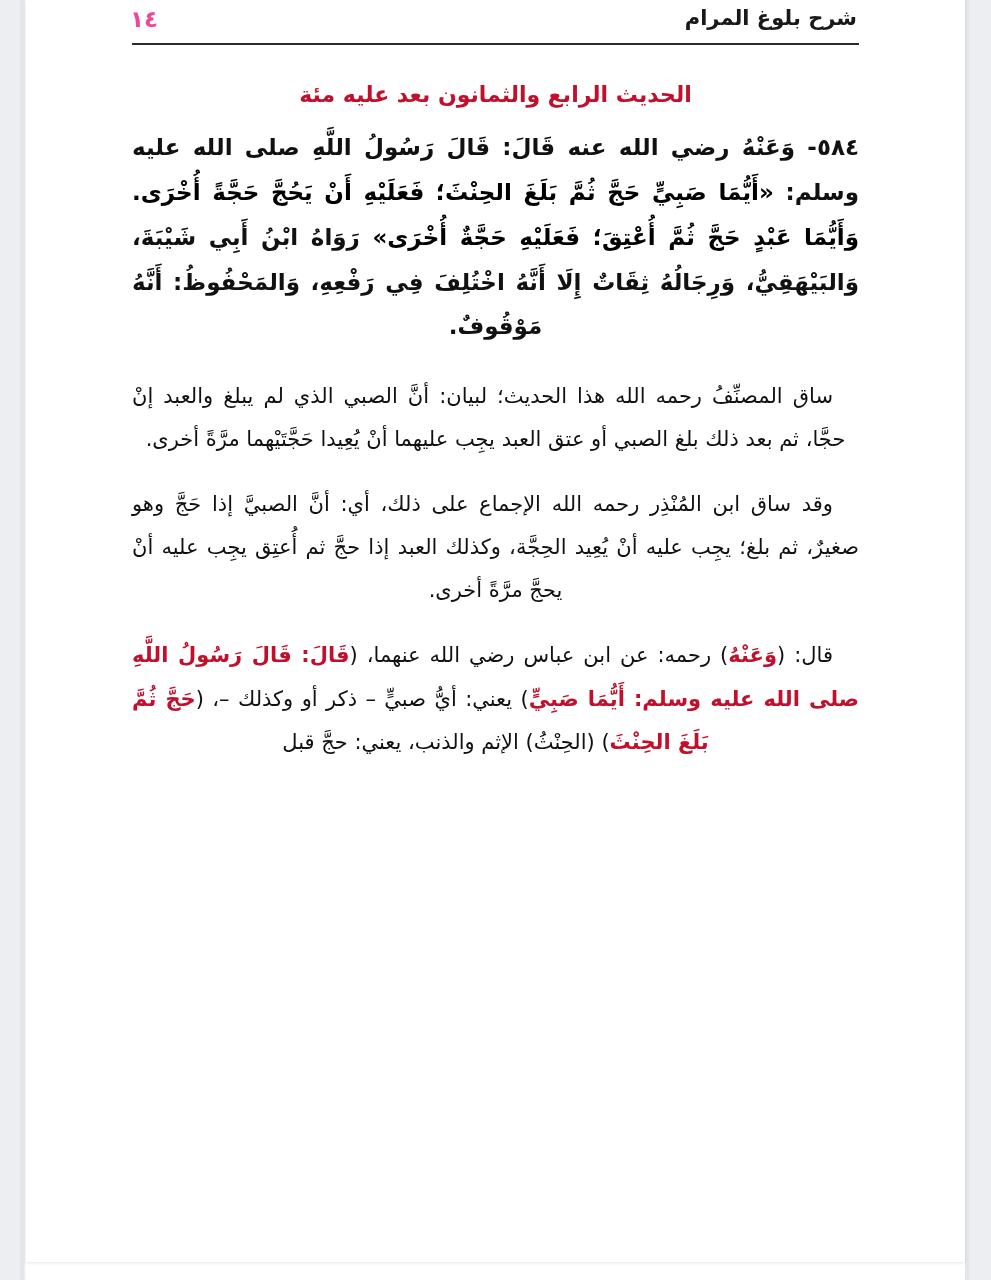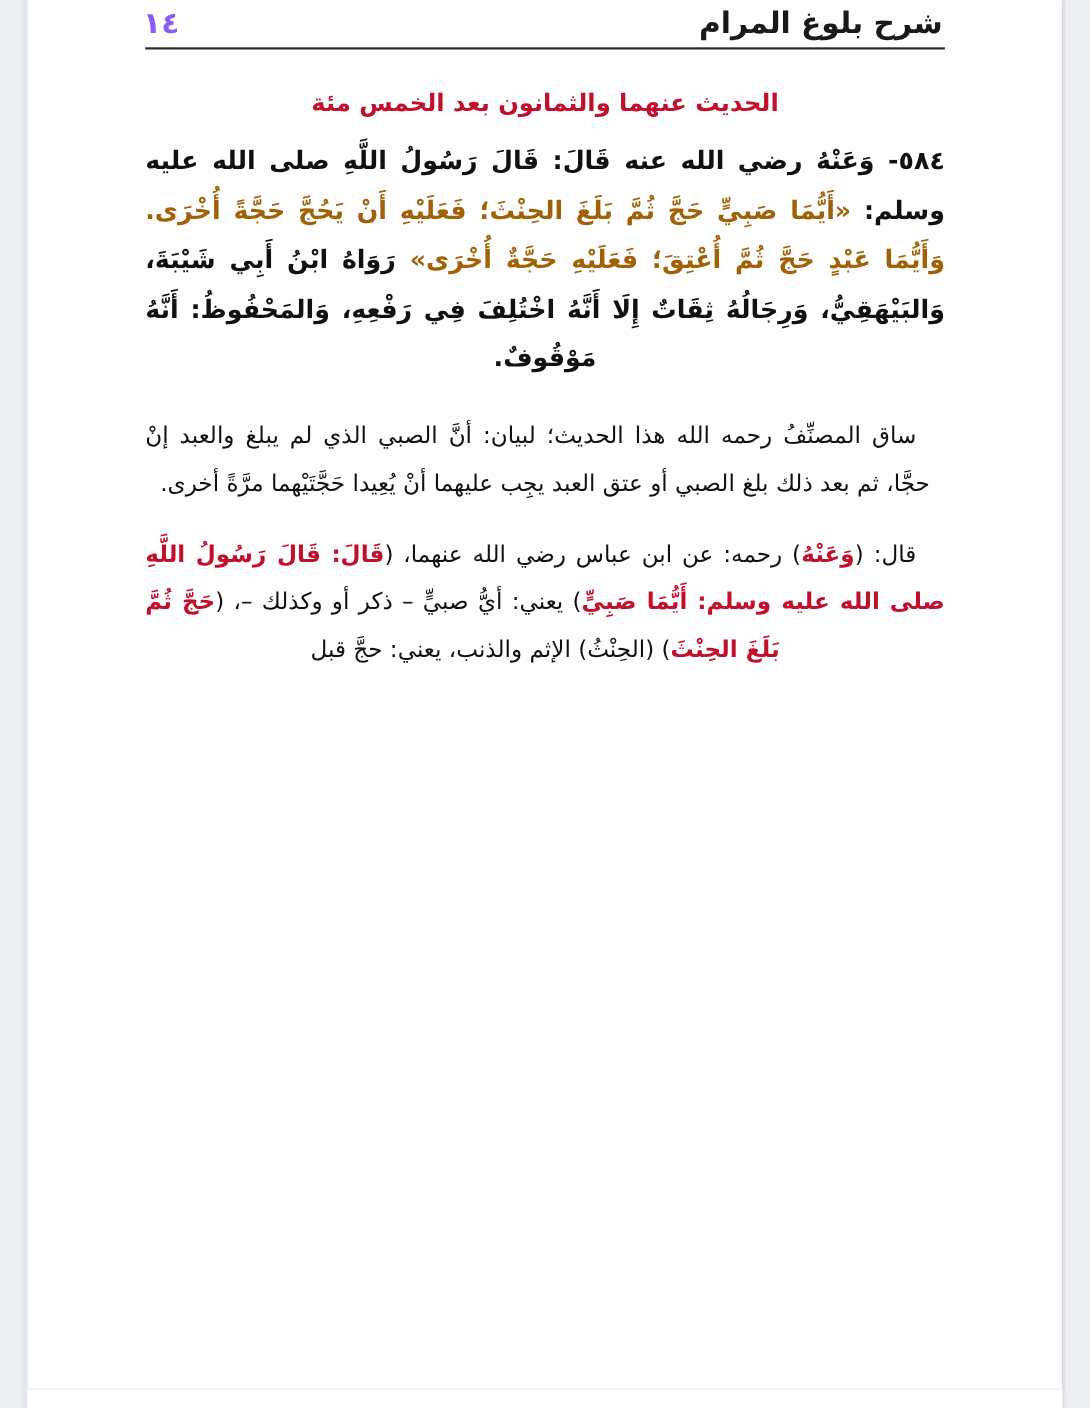--- a/index.html
+++ b/index.html
@@ -47,31 +47,31 @@
     height: 54px;
     padding: 0 108px 0 104px;
     box-sizing: border-box;
     direction: rtl;
     display: flex;
     align-items: flex-start;
     justify-content: space-between;
   }
   .header-title {
     font-family: "DejaVu Sans", sans-serif;
-    font-size: 27px;
+    font-size: 21px;
     font-weight: bold;
     color: #191919;
     letter-spacing: -0.3px;
     line-height: 1.2;
   }
   .header-pageno {
     font-family: "DejaVu Sans", sans-serif;
-    font-size: 27px;
+    font-size: 23px;
     font-weight: bold;
-    color: #8b5cf6;
+    color: #ec4899;
     line-height: 1.2;
   }
   .header-rule {
     position: absolute;
     top: 43px;
     right: 106px;
     left: 106px;
     height: 2px;
     background: #2b2b2b;
   }
@@ -101,21 +101,21 @@
     font-size: 23px;
     line-height: 1.95;
     color: #111111;
     text-align: justify;
     text-align-last: center;
     margin-bottom: 6px;
     font-family: "DejaVu Sans", sans-serif;
     font-weight: bold;
   }
   .hadith-block .q {
-    color: #a16207;
+    color: #000000;
   }
 
   .para {
     font-size: 21px;
     line-height: 2.05;
     color: #111111;
     text-align: justify;
     text-align-last: center;
     margin: 26px 0 0 0;
     font-family: "DejaVu Sans", sans-serif;
@@ -131,30 +131,33 @@
   <div class="page">
 
     <div class="page-header">
       <div class="header-title">شرح بلوغ المرام</div>
       <div class="header-pageno">١٤</div>
     </div>
     <div class="header-rule"></div>
 
     <div class="content">
 
-      <div class="hadith-title">الحديث عنهما والثمانون بعد الخمس مئة</div>
+      <div class="hadith-title">الحديث الرابع والثمانون بعد عليه مئة</div>
 
       <div class="hadith-block">
         <span>٥٨٤- وَعَنْهُ رضي الله عنه قَالَ: قَالَ رَسُولُ اللَّهِ صلى الله عليه وسلم: </span><span class="q">«أَيُّمَا صَبِيٍّ حَجَّ ثُمَّ بَلَغَ الحِنْثَ؛ فَعَلَيْهِ أَنْ يَحُجَّ حَجَّةً أُخْرَى. وَأَيُّمَا عَبْدٍ حَجَّ ثُمَّ أُعْتِقَ؛ فَعَلَيْهِ حَجَّةٌ أُخْرَى»</span><span> رَوَاهُ ابْنُ أَبِي شَيْبَةَ، وَالبَيْهَقِيُّ، وَرِجَالُهُ ثِقَاتٌ إِلَا أَنَّهُ اخْتُلِفَ فِي رَفْعِهِ، وَالمَحْفُوظُ: أَنَّهُ مَوْقُوفٌ.</span>
       </div>
 
       <div class="para">
         <span class="indent"></span><span>ساق المصنِّفُ رحمه الله هذا الحديث؛ لبيان: أنَّ الصبي الذي لم يبلغ والعبد إنْ حجَّا، ثم بعد ذلك بلغ الصبي أو عتق العبد يجِب عليهما أنْ يُعِيدا حَجَّتَيْهما مرَّةً أخرى.</span>
       </div>
 
+      <div class="para tight">
+        <span class="indent"></span><span>وقد ساق ابن المُنْذِر رحمه الله الإجماع على ذلك، أي: أنَّ الصبيَّ إذا حَجَّ وهو صغيرٌ، ثم بلغ؛ يجِب عليه أنْ يُعِيد الحِجَّة، وكذلك العبد إذا حجَّ ثم أُعتِق يجِب عليه أنْ يحجَّ مرَّةً أخرى.</span>
+      </div>
 
       <div class="para tight">
         <span class="indent"></span><span>قال: (</span><span class="q">وَعَنْهُ</span><span>) رحمه: عن ابن عباس رضي الله عنهما، (</span><span class="q">قَالَ: قَالَ رَسُولُ اللَّهِ صلى الله عليه وسلم: أَيُّمَا صَبِيٍّ</span><span>) يعني: أيُّ صبيٍّ – ذكر أو وكذلك –، (</span><span class="q">حَجَّ ثُمَّ بَلَغَ الحِنْثَ</span><span>) (الحِنْثُ) الإثم والذنب، يعني: حجَّ قبل</span>
       </div>
 
     </div>
   </div>
 </div>
 
 </body></html>

